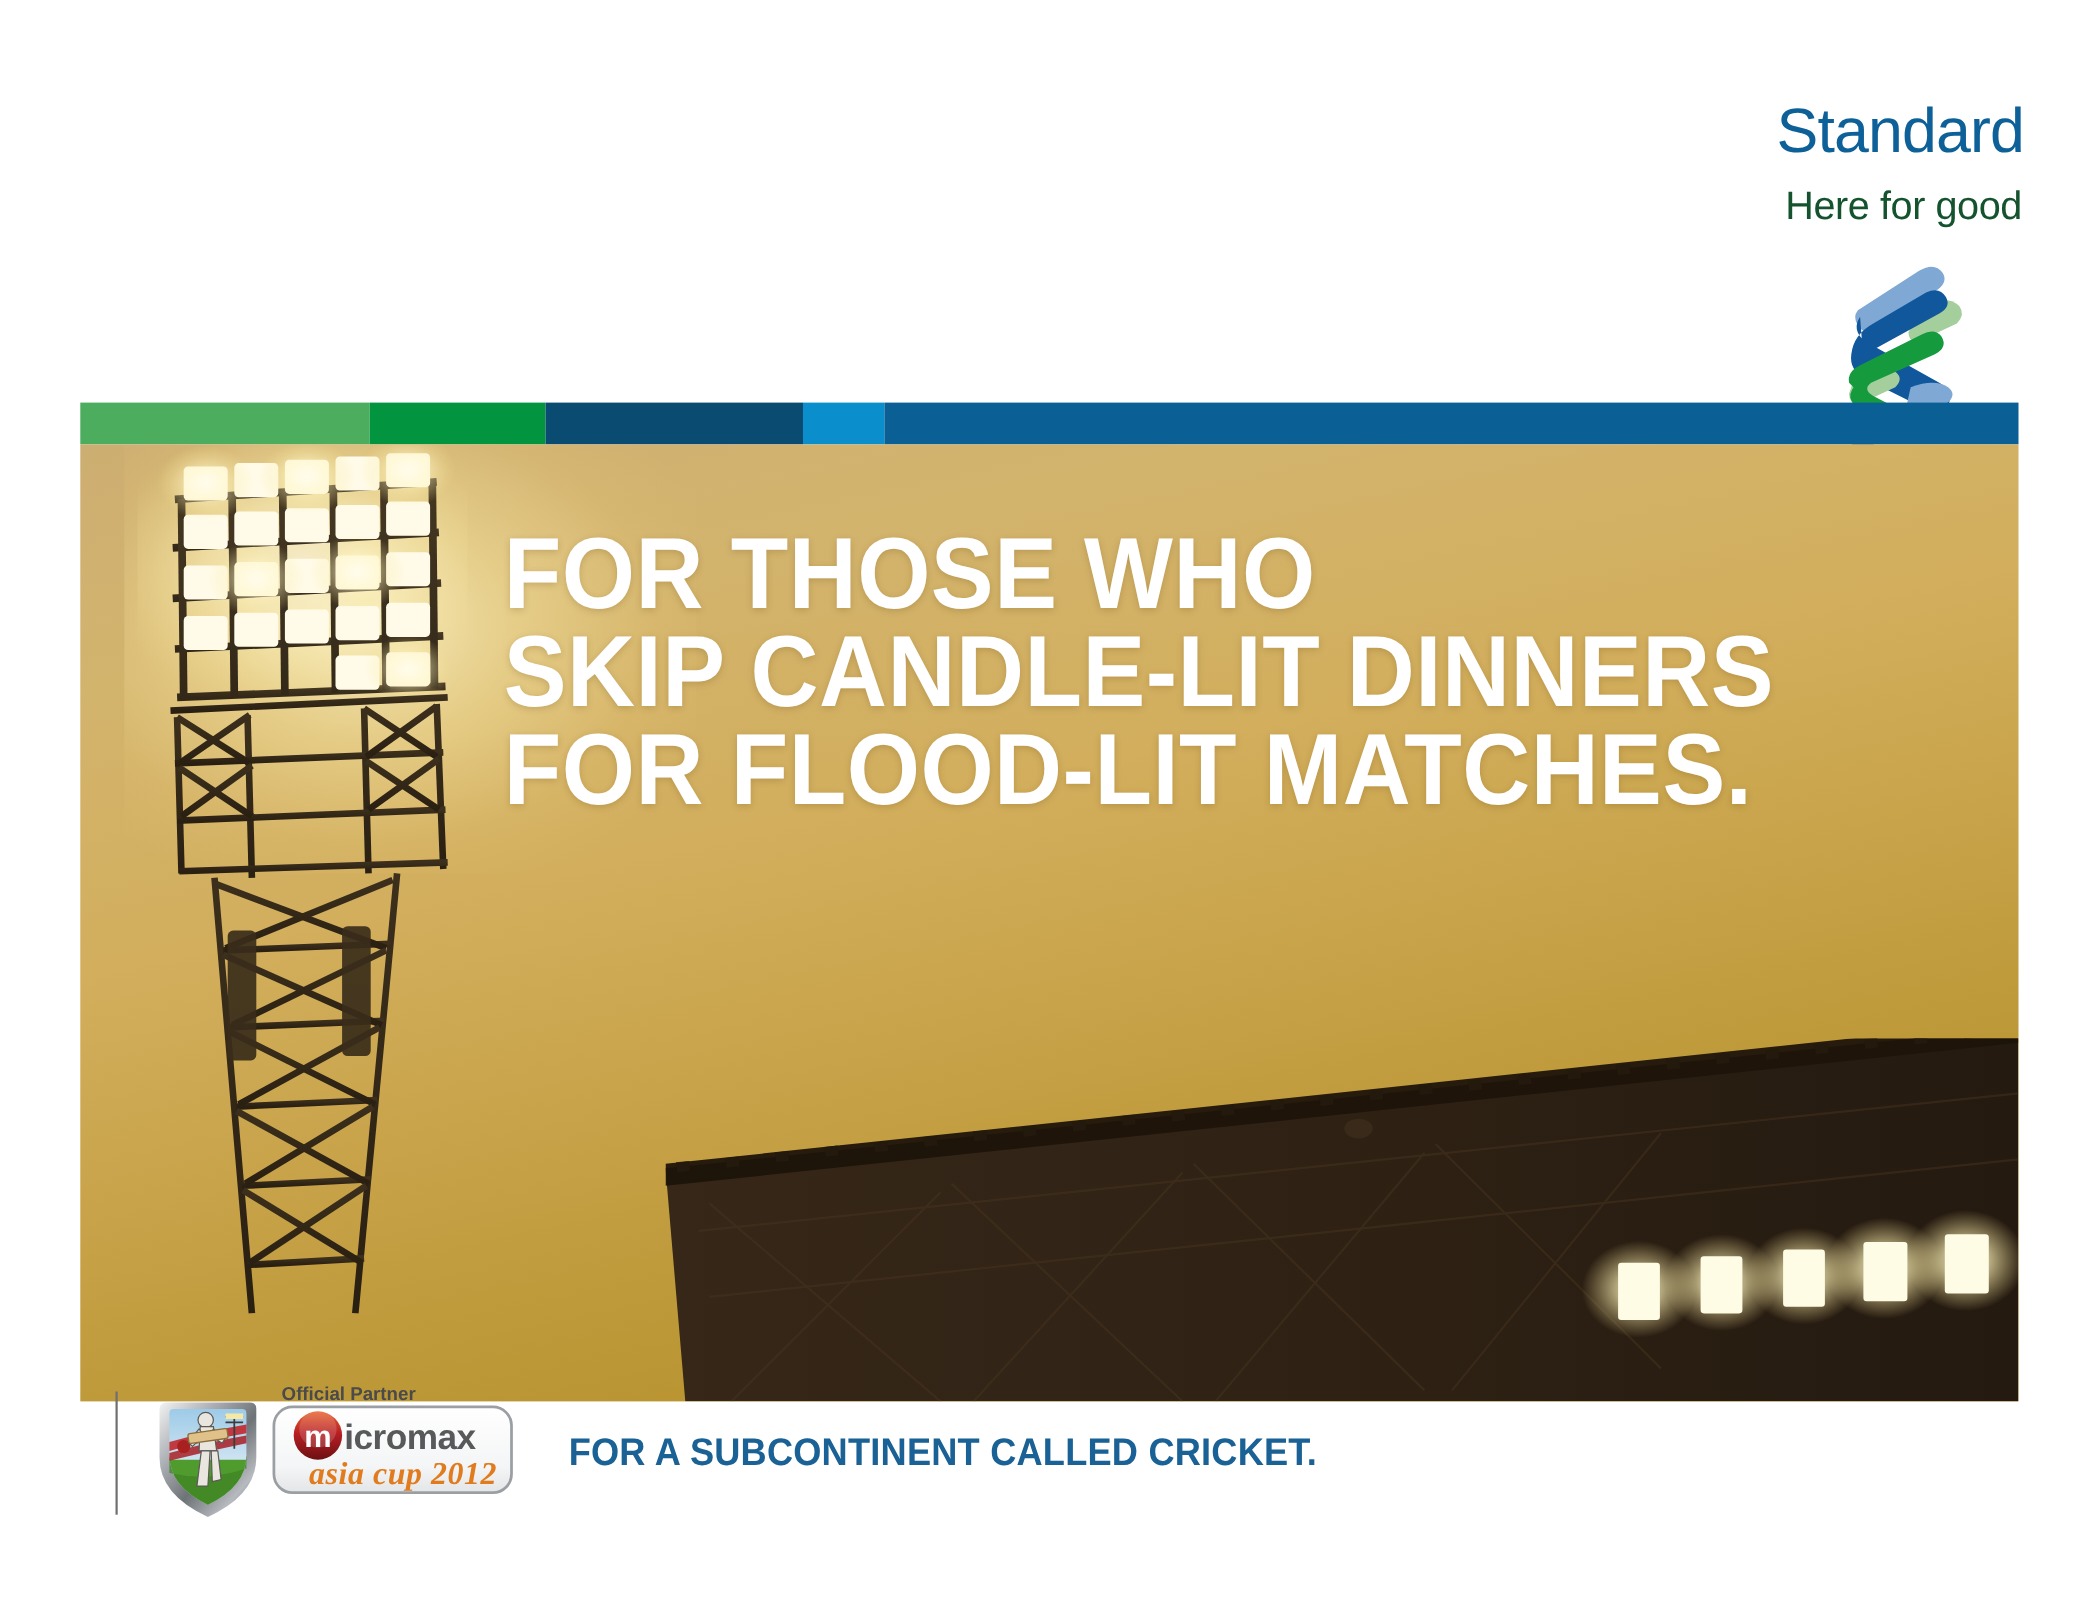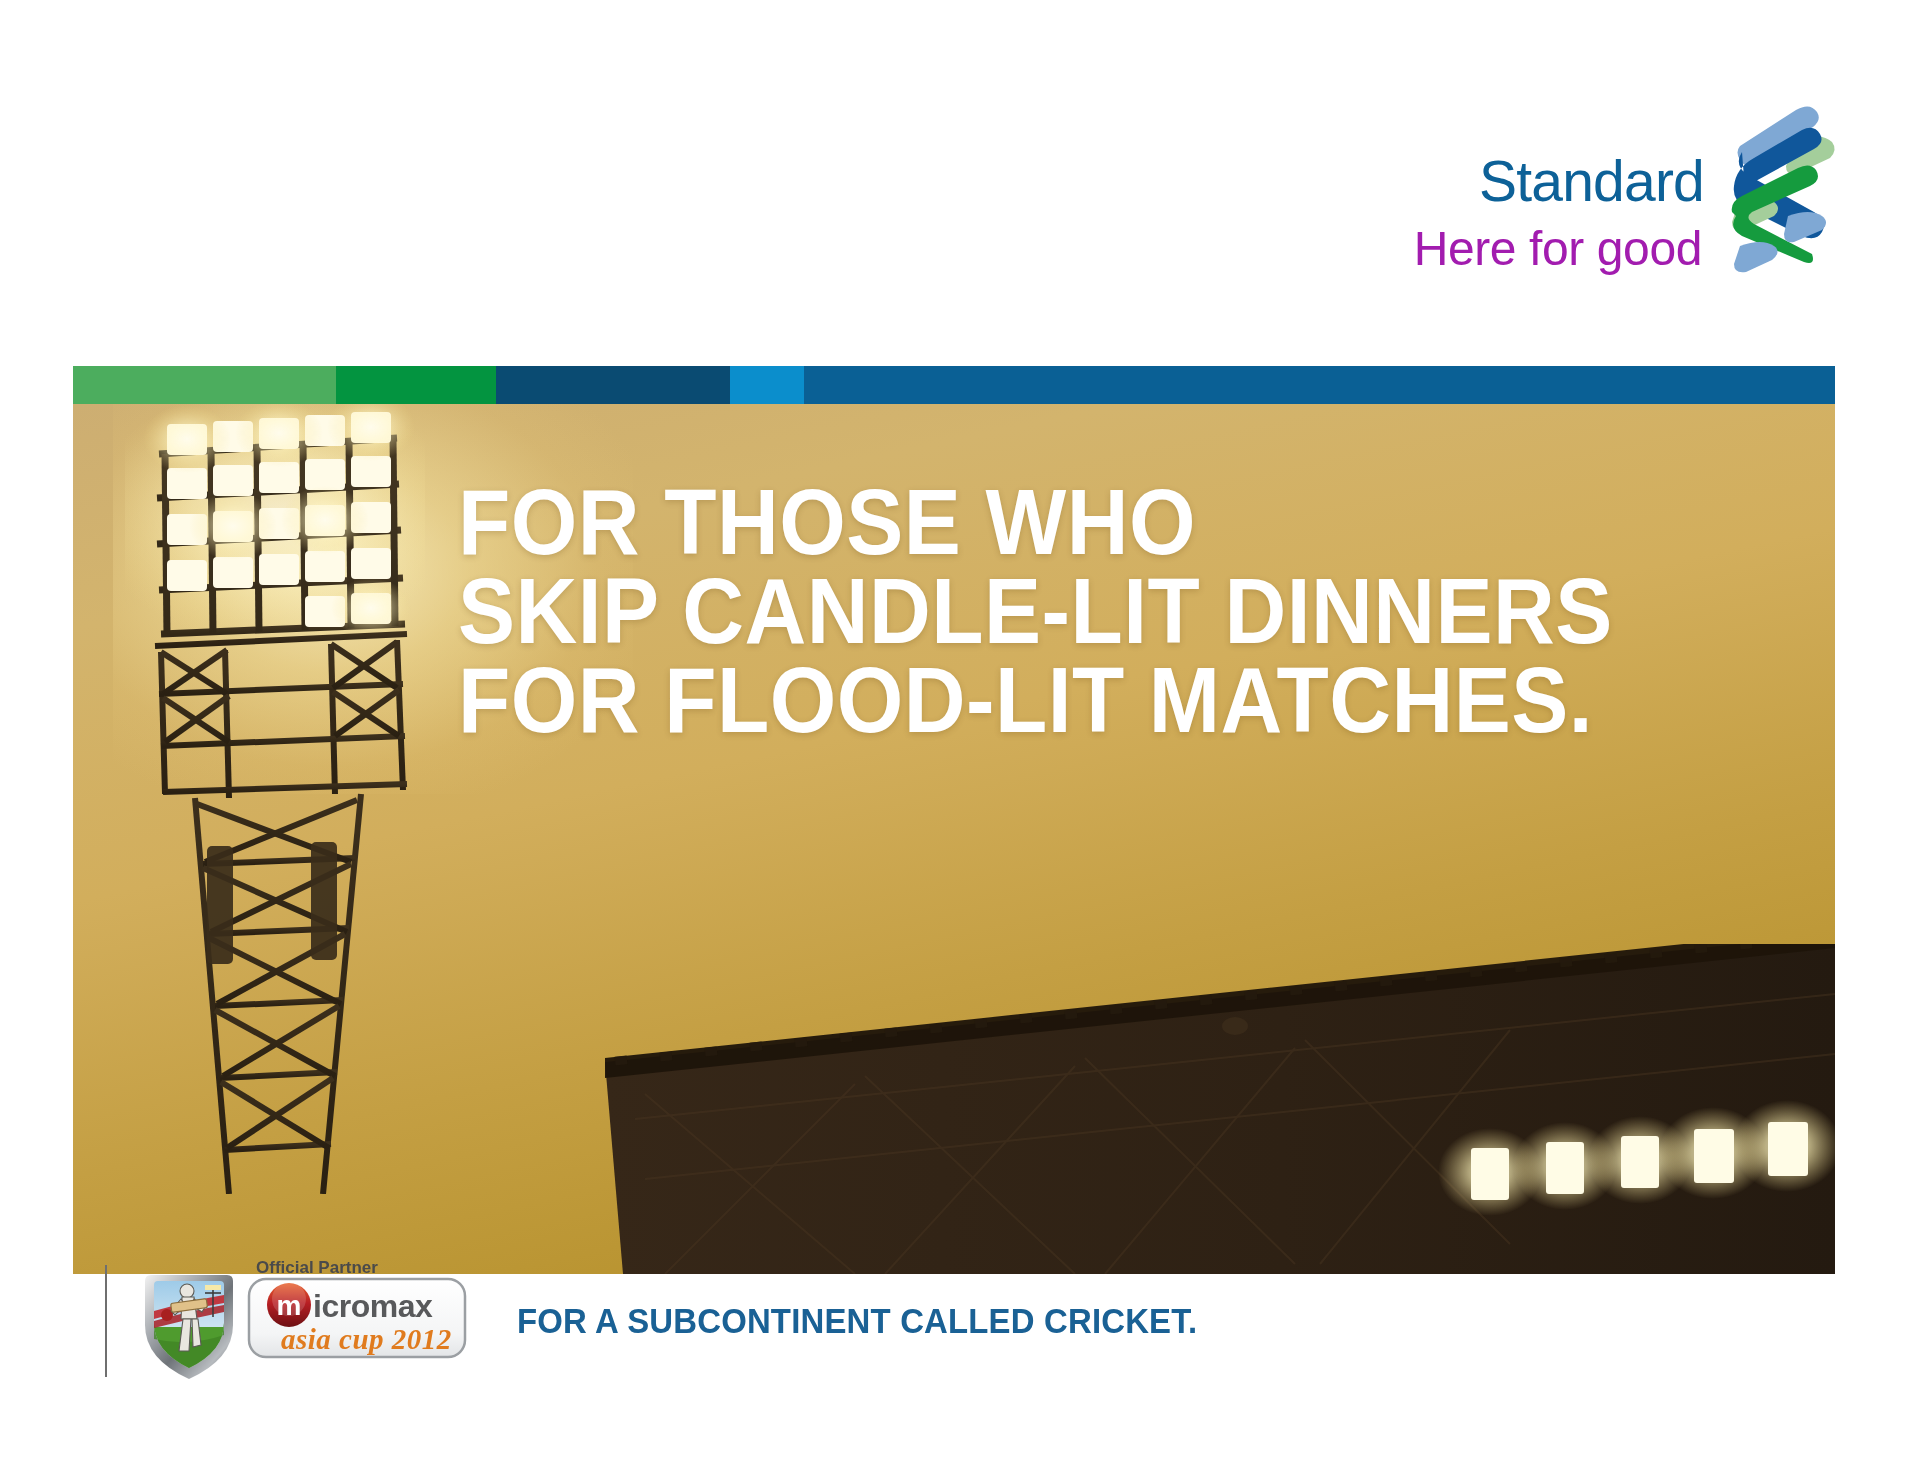--- a/index.html
+++ b/index.html
@@ -16,25 +16,25 @@
   .ad-page {
     position: relative;
     width: 1908px;
     height: 1461px;
     background: #ffffff;
   }
 
   
   .brand-header {
     position: absolute;
-    top: 94px;
+    top: 82px;
     right: 68px;
     display: flex;
-    flex-direction: row;
-    align-items: flex-end;
+    flex-direction: column;
+    align-items: center;
     gap: 14px;
   }
 
   .brand-wordmark {
     display: flex;
     flex-direction: column;
     align-items: flex-end;
     padding-top: 6px;
   }
 
@@ -43,25 +43,25 @@
     font-size: 57px;
     line-height: 62px;
     font-weight: 400;
     letter-spacing: -0.8px;
     color: #0D6198;
     white-space: nowrap;
   }
 
   .brand-tagline {
     font-family: "Liberation Sans", sans-serif;
-    font-size: 48px;
+    font-size: 36px;
     line-height: 58px;
     font-weight: 400;
     letter-spacing: -0.4px;
-    color: #a21caf;
+    color: #14532d;
     white-space: nowrap;
     margin-top: 8px;
     padding-right: 2px;
   }
 
   .brand-mark {
     width: 122px;
     height: 182px;
     flex: 0 0 auto;
     margin-top: 2px;

